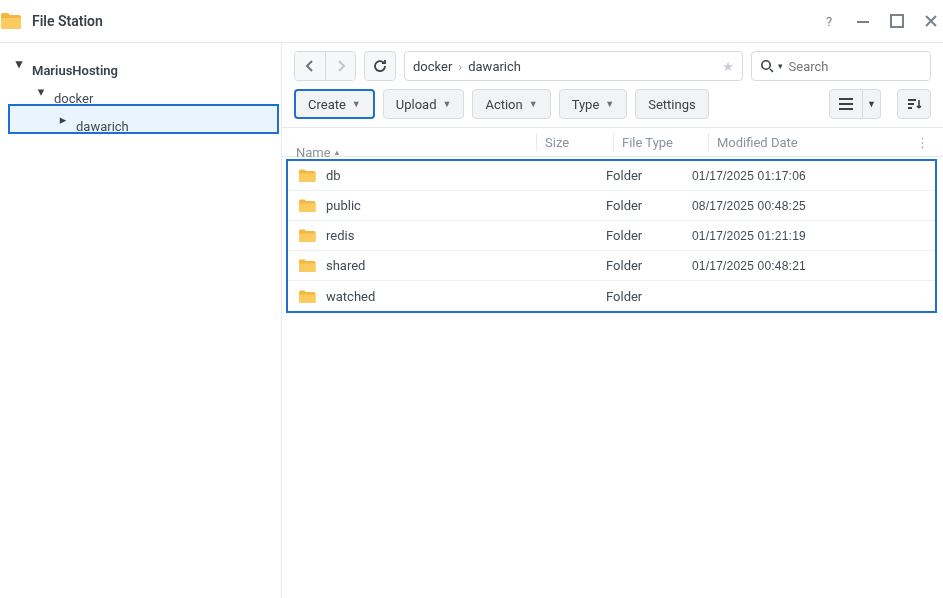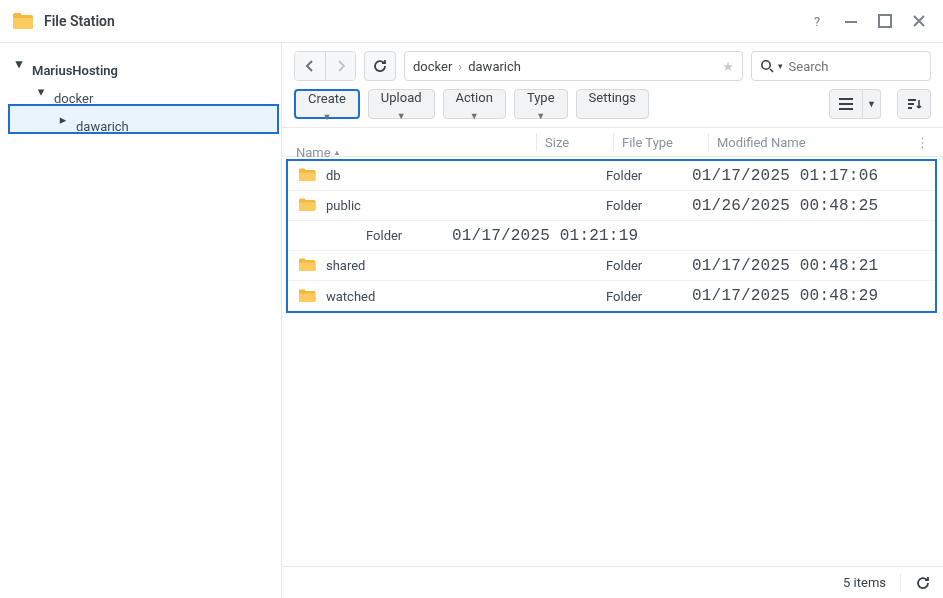--- a/index.html
+++ b/index.html
@@ -1,17 +1,17 @@
 <!DOCTYPE html>
 <html><head>
 <meta charset="utf-8">
 <style>
 * { box-sizing: border-box; margin: 0; padding: 0; font-family: -apple-system, BlinkMacSystemFont, "Segoe UI", Roboto, Helvetica, Arial, sans-serif; }
 body { width: 943px; height: 598px; background: #fff; color: #414B55; font-size: 13px; overflow: hidden; }
-.titlebar { display: flex; align-items: center; height: 42px; padding: 0 12px; }
+.titlebar { display: flex; align-items: center; height: 42px; padding: 0 0; }
 .titlebar .folder-icon { width: 22px; height: 18px; margin-right: 10px; }
 .titlebar .title { font-weight: 600; color: #3A4248; font-size: 14px; flex: 1; }
 .titlebar .tb-btn { width: 24px; height: 24px; display: flex; align-items: center; justify-content: center; color: #7A828A; margin-left: 10px; cursor: pointer; }
 .body { display: flex; height: calc(598px - 42px); border-top: 1px solid #E6E9ED; }
 .sidebar { width: 282px; border-right: 1px solid #E6E9ED; padding-top: 6px; overflow: auto; }
 .tree-row { display: flex; align-items: center; height: 28px; padding-left: 14px; cursor: pointer; }
 .tree-row .caret { width: 10px; display: inline-flex; justify-content: center; margin-right: 6px; color: #3A4248; }
 .tree-row.root { font-weight: 600; color: #3A4248; }
 .tree-row.level1 { padding-left: 36px; }
 .tree-row.level2 { padding-left: 58px; }
@@ -26,21 +26,21 @@
 .btn-icon { width: 32px; height: 30px; border: 1px solid #D7DBE0; border-radius: 4px; background: #F5F7F9; display: flex; align-items: center; justify-content: center; color: #3A4248; cursor: pointer; }
 .breadcrumb { flex: 1; height: 30px; border: 1px solid #D7DBE0; border-radius: 4px; display: flex; align-items: center; padding: 0 8px; gap: 6px; background: #fff; }
 .breadcrumb .crumb { color: #3A4248; cursor: pointer; }
 .breadcrumb .sep { color: #9AA2AA; }
 .breadcrumb .star { margin-left: auto; color: #C6CCD2; cursor: pointer; }
 .search { width: 180px; height: 30px; border: 1px solid #D7DBE0; border-radius: 4px; display: flex; align-items: center; padding: 0 8px; gap: 6px; background: #fff; }
 .search input { border: none; outline: none; width: 100%; font-size: 13px; color: #8b5cf6; }
 .search .mag { color: #3A4248; }
 .search .dd { font-size: 9px; color: #3A4248; margin-left: -2px; }
 .toolbar2 { display: flex; align-items: center; gap: 8px; padding: 4px 12px 8px 12px; }
-.btn { height: 30px; padding: 0 12px; border: 1px solid #D7DBE0; border-radius: 4px; background: #F1F3F5; display: flex; align-items: center; gap: 6px; color: #3A4248; cursor: pointer; flex-direction: column; }
+.btn { height: 30px; padding: 0 12px; border: 1px solid #D7DBE0; border-radius: 4px; background: #F1F3F5; display: flex; align-items: center; gap: 6px; color: #3A4248; cursor: pointer; }
 .btn.primary { border: 2px solid #1F6FD1; background: #F1F3F5; color: #3A4248; }
 .btn .caret-sm { font-size: 9px; color: #6B737B; }
 .toolbar2 .spacer { flex: 1; }
 .view-group { display: flex; }
 .view-btn { width: 34px; height: 30px; border: 1px solid #D7DBE0; background: #F1F3F5; display: flex; align-items: center; justify-content: center; cursor: pointer; color: #3A4248; }
 .view-btn:first-child { border-radius: 4px 0 0 4px; }
 .view-btn:last-child { border-radius: 0 4px 4px 0; border-left: none; }
 .sort-btn { width: 34px; height: 30px; border: 1px solid #D7DBE0; border-radius: 4px; background: #F1F3F5; display: flex; align-items: center; justify-content: center; cursor: pointer; margin-left: 8px; color: #3A4248; }
 .table-wrap { flex: 1; position: relative; overflow: auto; }
 .thead { display: flex; height: 30px; align-items: center; border-top: 1px solid #E6E9ED; border-bottom: 1px solid #E6E9ED; color: #8B939B; padding: 0 14px; position: relative; }
@@ -48,24 +48,24 @@
 .th.name { width: 240px; margin-top: 20px; }
 .th.size { width: 68px; justify-content: flex-start; }
 .th.type { width: 86px; }
 .th.mod { flex: 1; }
 .th.menu { width: 14px; color: #9AA2AA; justify-content: flex-end; cursor: pointer; }
 .th .sort-caret { font-size: 9px; }
 .th-sep { width: 1px; height: 18px; background: #E6E9ED; margin: 0 8px 0 0; }
 .rows-hl { border: 2px solid #1F6FD1; margin: 2px 6px 0 4px; }
 .row { display: flex; height: 30px; align-items: center; padding: 0 10px; border-bottom: 1px solid #EEF1F4; }
 .row:last-child { border-bottom: none; }
-.cell.name { width: 240px; display: flex; align-items: flex-start; gap: 10px; }
+.cell.name { width: 240px; display: flex; align-items: flex-end; gap: 10px; }
 .cell.size { width: 68px; }
 .cell.type { width: 86px; }
-.cell.mod { flex: 1; font-family: Liberation Mono, monospace; font-size: 16px; letter-spacing: 0.2px; }
+.cell.mod { flex: 1; font-family: Liberation Sans, sans-serif; font-size: 12px; letter-spacing: 0.2px; }
 .folder-mini { width: 18px; height: 14px; }
 .statusbar { height: 32px; border-top: 1px solid #E6E9ED; display: flex; align-items: center; justify-content: flex-end; padding: 0 12px; gap: 14px; color: #3A4248; }
 .statusbar .divider { width: 1px; height: 18px; background: #E6E9ED; }
 .statusbar .refresh { cursor: pointer; color: #3A4248; }
 svg { display: block; }
 </style>
 </head>
 <body>
 
 <div class="titlebar">
@@ -201,21 +201,21 @@
         <div class="th-sep"></div>
         <div class="th size">
             <span>Size</span>
           </div>
         <div class="th-sep"></div>
         <div class="th type">
             <span>File Type</span>
           </div>
         <div class="th-sep"></div>
         <div class="th mod">
-            <span>Modified Name</span>
+            <span>Modified Date</span>
           </div>
         <div class="th menu">⋮</div>
       </div>
       <div class="rows-hl" id="rows-container">
           <div class="row">
             <div class="cell name">
               <span class="folder-mini">
                 <svg viewBox="0 0 18 14">
                   <path d="M1 2a1.5 1.5 0 0 1 1.5-1.5h4l1.5 1.5H16a1.5 1.5 0 0 1 1.5 1.5v8A1.5 1.5 0 0 1 16 13H2.5A1.5 1.5 0 0 1 1 11.5Z" fill="#F6B73E"></path>
                   <path d="M1 4.5h16.5v7A1.5 1.5 0 0 1 16 13H2.5A1.5 1.5 0 0 1 1 11.5Z" fill="#FBCB5F"></path>
@@ -232,23 +232,32 @@
               <span class="folder-mini">
                 <svg viewBox="0 0 18 14">
                   <path d="M1 2a1.5 1.5 0 0 1 1.5-1.5h4l1.5 1.5H16a1.5 1.5 0 0 1 1.5 1.5v8A1.5 1.5 0 0 1 16 13H2.5A1.5 1.5 0 0 1 1 11.5Z" fill="#F6B73E"></path>
                   <path d="M1 4.5h16.5v7A1.5 1.5 0 0 1 16 13H2.5A1.5 1.5 0 0 1 1 11.5Z" fill="#FBCB5F"></path>
                 </svg>
               </span>
               <span>public</span>
             </div>
             <div class="cell size"></div>
             <div class="cell type">Folder</div>
-            <div class="cell mod">01/26/2025 00:48:25</div>
-          </div>
-          <div class="row">
+            <div class="cell mod">08/17/2025 00:48:25</div>
+          </div>
+          <div class="row">
+            <div class="cell name">
+              <span class="folder-mini">
+                <svg viewBox="0 0 18 14">
+                  <path d="M1 2a1.5 1.5 0 0 1 1.5-1.5h4l1.5 1.5H16a1.5 1.5 0 0 1 1.5 1.5v8A1.5 1.5 0 0 1 16 13H2.5A1.5 1.5 0 0 1 1 11.5Z" fill="#F6B73E"></path>
+                  <path d="M1 4.5h16.5v7A1.5 1.5 0 0 1 16 13H2.5A1.5 1.5 0 0 1 1 11.5Z" fill="#FBCB5F"></path>
+                </svg>
+              </span>
+              <span>redis</span>
+            </div>
             <div class="cell size"></div>
             <div class="cell type">Folder</div>
             <div class="cell mod">01/17/2025 01:21:19</div>
           </div>
           <div class="row">
             <div class="cell name">
               <span class="folder-mini">
                 <svg viewBox="0 0 18 14">
                   <path d="M1 2a1.5 1.5 0 0 1 1.5-1.5h4l1.5 1.5H16a1.5 1.5 0 0 1 1.5 1.5v8A1.5 1.5 0 0 1 16 13H2.5A1.5 1.5 0 0 1 1 11.5Z" fill="#F6B73E"></path>
                   <path d="M1 4.5h16.5v7A1.5 1.5 0 0 1 16 13H2.5A1.5 1.5 0 0 1 1 11.5Z" fill="#FBCB5F"></path>
@@ -265,29 +274,18 @@
               <span class="folder-mini">
                 <svg viewBox="0 0 18 14">
                   <path d="M1 2a1.5 1.5 0 0 1 1.5-1.5h4l1.5 1.5H16a1.5 1.5 0 0 1 1.5 1.5v8A1.5 1.5 0 0 1 16 13H2.5A1.5 1.5 0 0 1 1 11.5Z" fill="#F6B73E"></path>
                   <path d="M1 4.5h16.5v7A1.5 1.5 0 0 1 16 13H2.5A1.5 1.5 0 0 1 1 11.5Z" fill="#FBCB5F"></path>
                 </svg>
               </span>
               <span>watched</span>
             </div>
             <div class="cell size"></div>
             <div class="cell type">Folder</div>
-            <div class="cell mod">01/17/2025 00:48:29</div>
-          </div>
-        </div>
-    </div>
-
-    <div class="statusbar">
-      <span>5 items</span>
-      <div class="divider"></div>
-      <span class="refresh">
-          <svg width="16" height="16" viewBox="0 0 16 16">
-            <path d="M13 8a5 5 0 1 1-1.5-3.5" fill="none" stroke="currentColor" stroke-width="1.8"></path>
-            <path d="M13 2v3h-3" fill="none" stroke="currentColor" stroke-width="1.8"></path>
-          </svg>
-        </span>
-    </div>
+          </div>
+        </div>
+    </div>
+
   </div>
 </div>
 
 </body></html>

